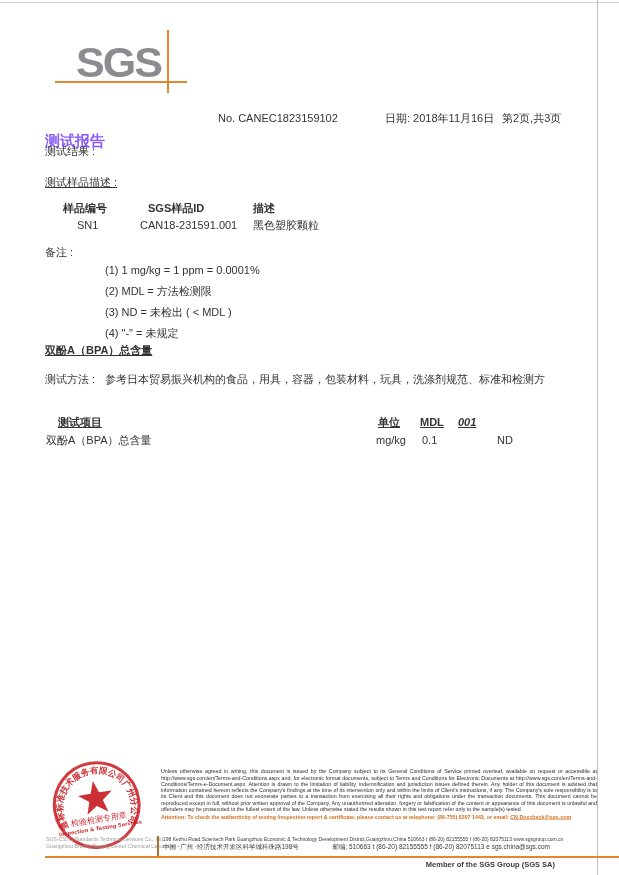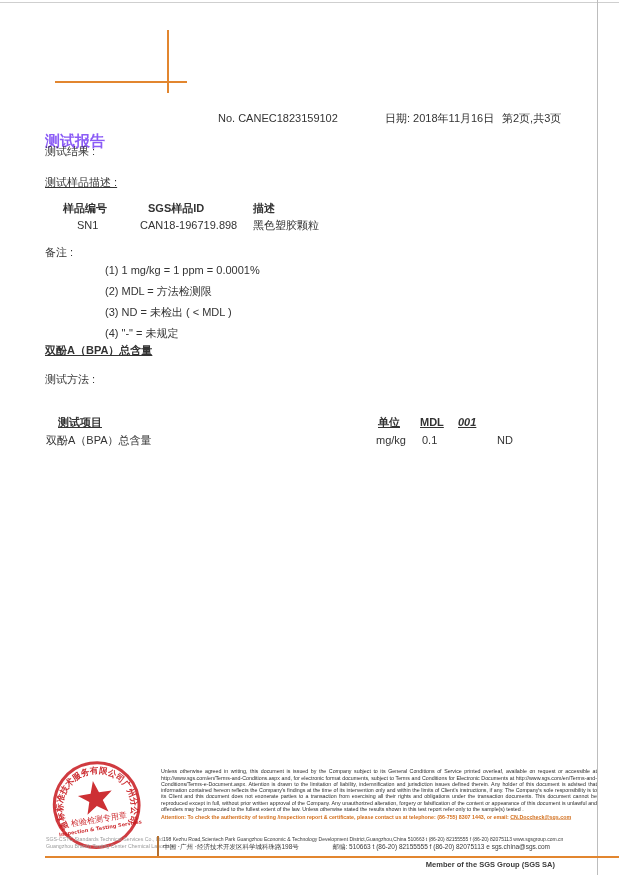--- a/index.html
+++ b/index.html
@@ -34,46 +34,48 @@
   .stamp{position:absolute;left:52px;top:760px;transform:rotate(-9deg);}
 </style>
 </head>
 <body>
 
 <div class="page">
 
   <div class="edge-top"></div>
   <div class="edge-right"></div>
 
+  <div class="logo-text">SGS</div>
   <div class="logo-hline"></div>
   <div class="logo-vline"></div>
 
   <div class="doc-title">测试报告</div>
   <div class="abs t11" style="left:218px;top:112px;">No. CANEC1823159102</div>
   <div class="abs t11" style="left:385px;top:112px;">日期: 2018年11月16日</div>
   <div class="abs t11" style="left:502px;top:112px;">第2页,共3页</div>
 
   <div class="abs t11" style="left:45px;top:145px;">测试结果 :</div>
 
   <div class="abs t11 ul" style="left:45px;top:176px;">测试样品描述 :</div>
   <div class="abs t11 bold" style="left:63px;top:202px;">样品编号</div>
   <div class="abs t11 bold" style="left:148px;top:202px;">SGS样品ID</div>
   <div class="abs t11 bold" style="left:253px;top:202px;">描述</div>
   <div class="abs t11" style="left:77px;top:219px;">SN1</div>
-  <div class="abs t11" style="left:140px;top:219px;">CAN18-196719.898</div>
+  <div class="abs t11" style="left:140px;top:219px;">CAN18-231591.001</div>
   <div class="abs t11" style="left:253px;top:219px;">黑色塑胶颗粒</div>
 
   <div class="abs t11" style="left:45px;top:246px;">备注 :</div>
   <div class="abs t11" style="left:105px;top:264px;">(1) 1 mg/kg = 1 ppm = 0.0001%</div>
   <div class="abs t11" style="left:105px;top:285px;">(2) MDL = 方法检测限</div>
   <div class="abs t11" style="left:105px;top:306px;">(3) ND = 未检出 ( &lt; MDL )</div>
   <div class="abs t11" style="left:105px;top:327px;">(4) "-" = 未规定</div>
 
   <div class="abs t11 bold ul" style="left:45px;top:344px;">双酚A（BPA）总含量</div>
   <div class="abs t11" style="left:45px;top:373px;">测试方法 :</div>
+  <div class="abs t11" style="left:105px;top:372px;line-height:14px;">参考日本贸易振兴机构的食品，用具，容器，包装材料，玩具，洗涤剂规范、标准和检测方</div>
 
   <div class="abs t11 bold ul" style="left:58px;top:416px;">测试项目</div>
   <div class="abs t11 bold ul" style="left:378px;top:416px;">单位</div>
   <div class="abs t11 bold ul" style="left:420px;top:416px;">MDL</div>
   <div class="abs t11 bold ul" style="left:458px;top:416px;font-style:italic;">001</div>
   <div class="abs t11" style="left:46px;top:434px;">双酚A（BPA）总含量</div>
   <div class="abs t11" style="left:376px;top:434px;">mg/kg</div>
   <div class="abs t11" style="left:422px;top:434px;">0.1</div>
   <div class="abs t11" style="left:459px;top:434px;padding-left:38px;">ND</div>
 

